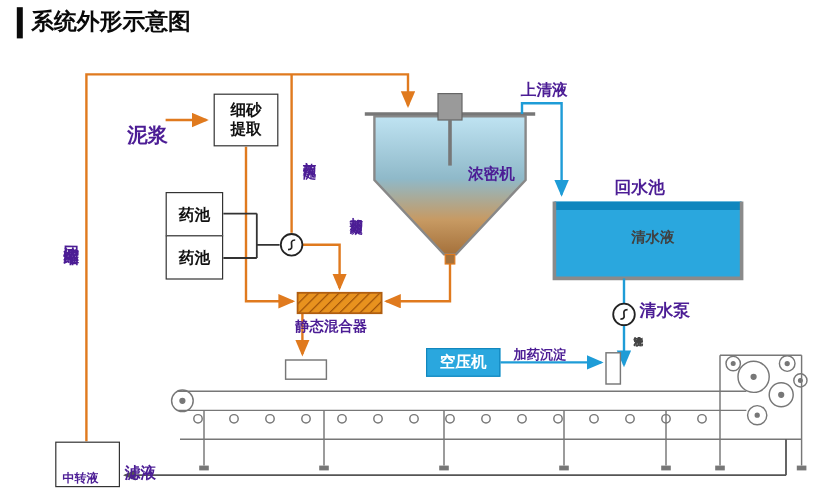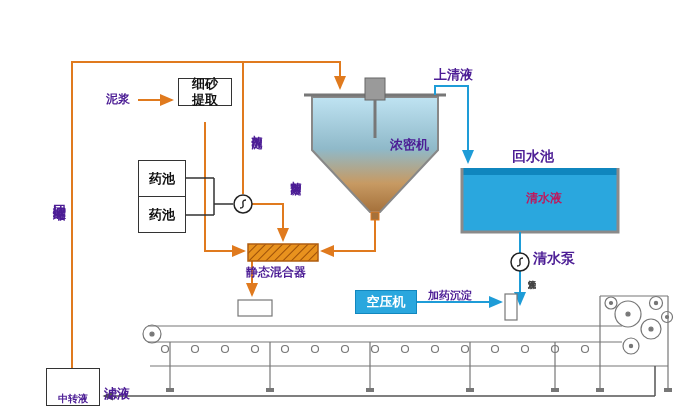--- a/index.html
+++ b/index.html
@@ -8,21 +8,21 @@
   #diagram-svg{position:absolute;left:0;top:0;z-index:0;}
   .lbl{position:absolute;z-index:2;font-weight:bold;color:#4c1d95;white-space:nowrap;
        font-family:"Liberation Sans",sans-serif;}
   .vtext{writing-mode:vertical-rl;text-orientation:upright;letter-spacing:1px;}
   .box{position:absolute;z-index:2;border:1.6px solid #333;background:#fff;
        display:flex;align-items:center;justify-content:center;text-align:center;
        font-weight:bold;color:#111;box-sizing:border-box;}
   #page-title{position:absolute;left:14px;top:6px;z-index:3;font-size:19px;font-weight:bold;
        color:#0a0a0a;border-left:5px solid #0a0a0a;padding-left:7px;line-height:26px;}
   #compressor-box{background:#2AA7DE;border:1.6px solid #1287BE;color:#fff;font-size:13px;}
-  #sand-box{width:54px;height:28px;left:178px;top:78px;font-size:13px;line-height:16px;
+  #sand-box{width:54px;height:44px;left:178px;top:78px;font-size:13px;line-height:16px;
        padding:2px 10px;white-space:normal;}
   #chem1{left:138px;top:160px;width:48px;height:37px;font-size:13px;}
   #chem2{left:138px;top:196px;width:48px;height:37px;font-size:13px;}
   #transfer-box{left:46px;top:368px;width:54px;height:38px;}
 </style>
 </head>
 <body>
 
 <div id="stage">
 
@@ -147,54 +147,55 @@
       <path d="M655,366 L655,396"></path>
       <path d="M655,396 L104,396" marker-end="url(#ma-g)"></path>
     </g>
 
     <g>
       <circle cx="73" cy="381" r="8" fill="#fff" stroke="#222" stroke-width="1.5"></circle>
       <path d="M70,385 C77,385 69,377 76,377" stroke="#222" stroke-width="1.3" fill="none"></path>
     </g>
   </svg>
 
-
-  <div class="lbl" style="left:106px;top:91px;font-size:12px;font-family:Liberation Serif, serif;">泥浆</div>
+  <div id="page-title">系统外形示意图</div>
+
+  <div class="lbl" style="left:106px;top:101px;font-size:17px;font-family:Liberation Serif, serif;">泥浆</div>
 
   <div class="box" id="sand-box">
     <span>细砂提取</span>
   </div>
 
   <div class="box" id="chem1">
     <span>药池</span>
   </div>
   <div class="box" id="chem2">
     <span>药池</span>
   </div>
 
   <div class="lbl vtext" style="left:249px;top:126px;font-size:11px;height:78px;">加药沉淀</div>
   <div class="lbl vtext" style="left:288px;top:172px;font-size:11px;height:78px;">加药絮凝</div>
 
   <div class="lbl" style="left:390px;top:136px;font-size:13px;">浓密机</div>
 
   <div class="lbl" style="left:434px;top:66px;font-size:13px;">上清液</div>
 
   <div class="lbl" style="left:512px;top:148px;font-size:14px;">回水池</div>
-  <div class="lbl" style="left:526px;top:190px;font-size:12px;color:#be185d;">清水液</div>
+  <div class="lbl" style="left:526px;top:190px;font-size:12px;color:#404040;">清水液</div>
 
   <div class="lbl" style="left:533px;top:250px;font-size:14px;">清水泵</div>
   <div class="lbl vtext" style="left:525px;top:274px;font-size:8px;color:#444;height:36px;letter-spacing:0;">冲洗水管</div>
 
   <div class="lbl" style="left:246px;top:264px;font-size:12px;">静态混合器</div>
 
   <div class="box" id="compressor-box" style="left:355px;top:290px;width:62px;height:24px;text-align:center;">
     <span>空压机</span>
   </div>
   <div class="lbl" style="left:428px;top:288px;font-size:11px;">加药沉淀</div>
 
   <div class="lbl vtext" style="left:50px;top:194px;font-size:13px;height:92px;">回浓缩罐</div>
 
   <div class="box" id="transfer-box"></div>
-  <div class="lbl" style="left:52px;top:392px;width:42px;text-align:center;font-size:10px;">中转液</div>
+  <div class="lbl" style="left:52px;top:392px;width:42px;font-size:10px;">中转液</div>
 
   <div class="lbl" style="left:104px;top:385px;font-size:13px;">滤液</div>
 
 </div>
 
 </body></html>

